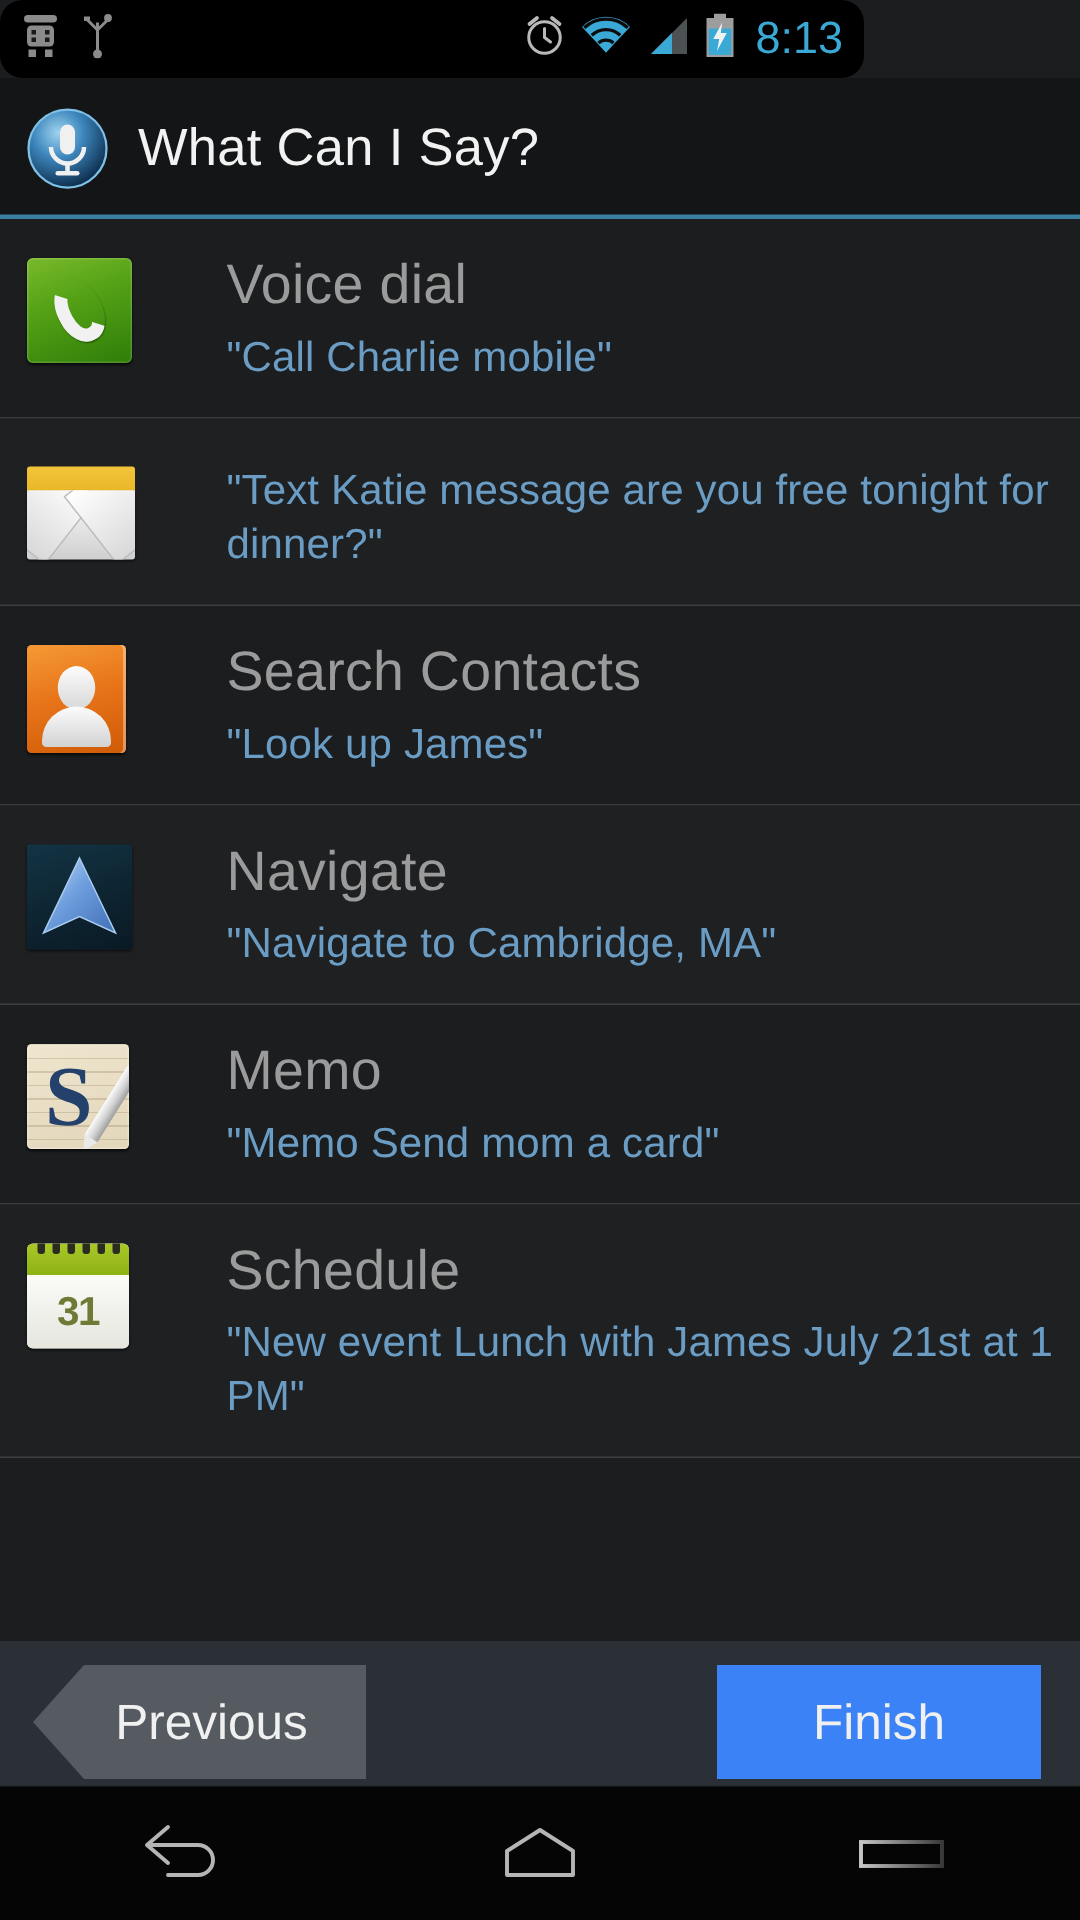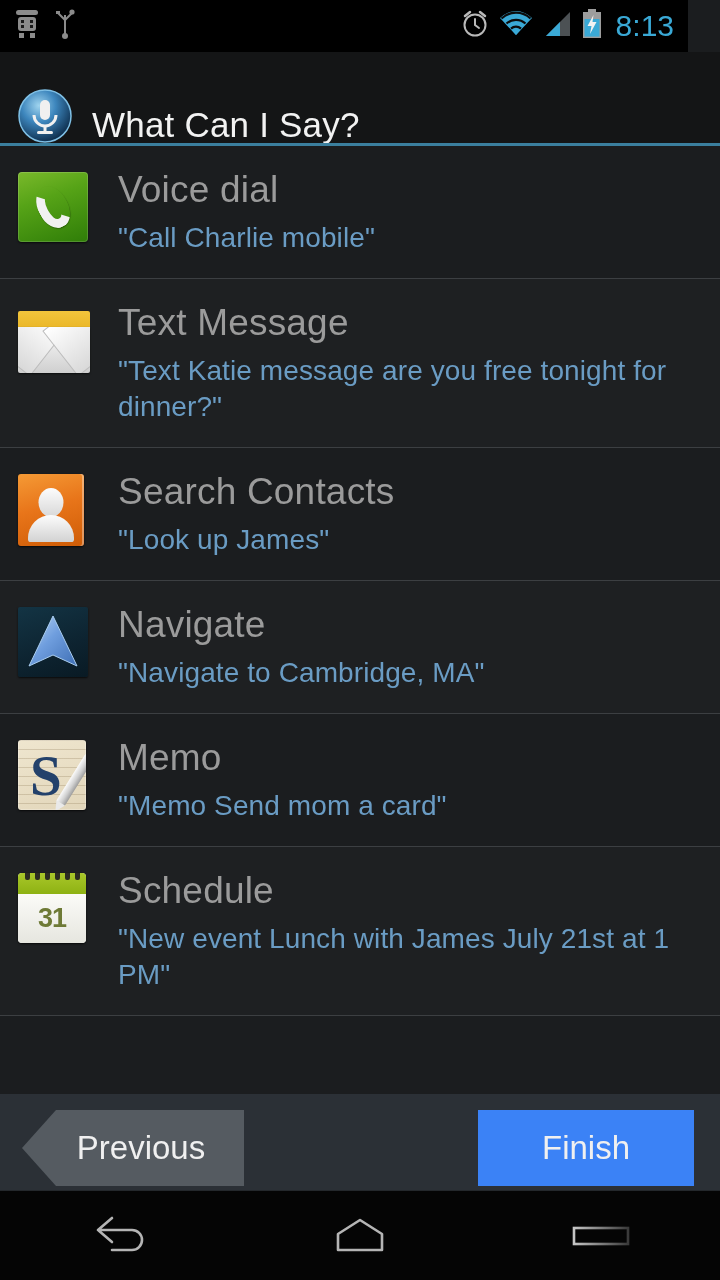--- a/index.html
+++ b/index.html
@@ -7,48 +7,49 @@
   body {
     background:#1b1d1f;
     font-family:"Liberation Sans", sans-serif;
     -webkit-font-smoothing:antialiased;
     overflow:hidden;
   }
   .screen { position:relative; width:720px; height:1280px; background:#1b1d1f; }
 
   
   .statusbar {
-    position:absolute; top:0; left:0; width:688px; height:52px;
-    background:#000; display:flex; align-items:center;
+    position:absolute; top:0; left:0; width:576px; height:52px;
+    background:#000; display:flex; align-items:center;border-radius:15px;
   }
   .sb-left { display:flex; align-items:center; gap:14px; padding-left:14px; }
   .sb-right {
     margin-left:auto; display:flex; align-items:center; gap:9px; padding-right:14px;
   }
   .sb-clock { color:#3aa9d6; font-size:30px; letter-spacing:0px; padding-left:4px; }
 
   
   .titlebar {
     position:absolute; top:52px; left:0; width:720px; height:93px;
-    background:#141516; display:flex; align-items:flex-end; padding-left:16px;
+    background:#141516; display:flex; align-items:center; padding-left:16px;
   }
   .app-icon { width:58px; height:58px; position:relative; flex:0 0 auto; }
   .app-title {
     color:#f2f2f2; font-size:35px; margin-left:18px; font-weight:400; letter-spacing:0.2px;
   }
   .accent-rule {
     position:absolute; top:143px; left:0; width:720px; height:3px; background:#3b7f9e;
   }
 
   
   .list { position:absolute; top:146px; left:0; width:720px; }
   .row {
     position:relative; display:flex; align-items:flex-start;
     padding:22px 16px 22px 18px; background:#1e2022;
     border-bottom:1px solid #3c3f42;
+    gap:33px;
   }
   .row:nth-child(odd){ background:#1b1d1f; }
   .row-icon { width:74px; height:74px; flex:0 0 74px; position:relative; margin-top:4px; }
   .row-text { padding-left:26px; padding-top:-2px; flex:1 1 auto; }
   .row-title {
     color:#9b9b9b; font-size:37px; line-height:44px; font-weight:400; letter-spacing:0.2px;
   }
   .row-example {
     color:#6a9cc4; font-size:28px; line-height:36px; margin-top:8px; letter-spacing:0.1px;
   }
@@ -288,21 +289,20 @@
 
     <div class="row">
       <div class="row-icon">
         <div class="ic ic-mail">
           <span class="flap-bg"></span>
           <span class="body"></span>
           <span class="v"></span>
         </div>
       </div>
       <div class="row-text">
-        <div class="row-title">Text Message</div>
         <div class="row-example">"Text Katie message are you free tonight for dinner?"</div>
       </div>
     </div>
 
     <div class="row">
       <div class="row-icon">
         <div class="ic ic-contact">
             <span class="head"></span>
             <span class="torso"></span>
           </div>

